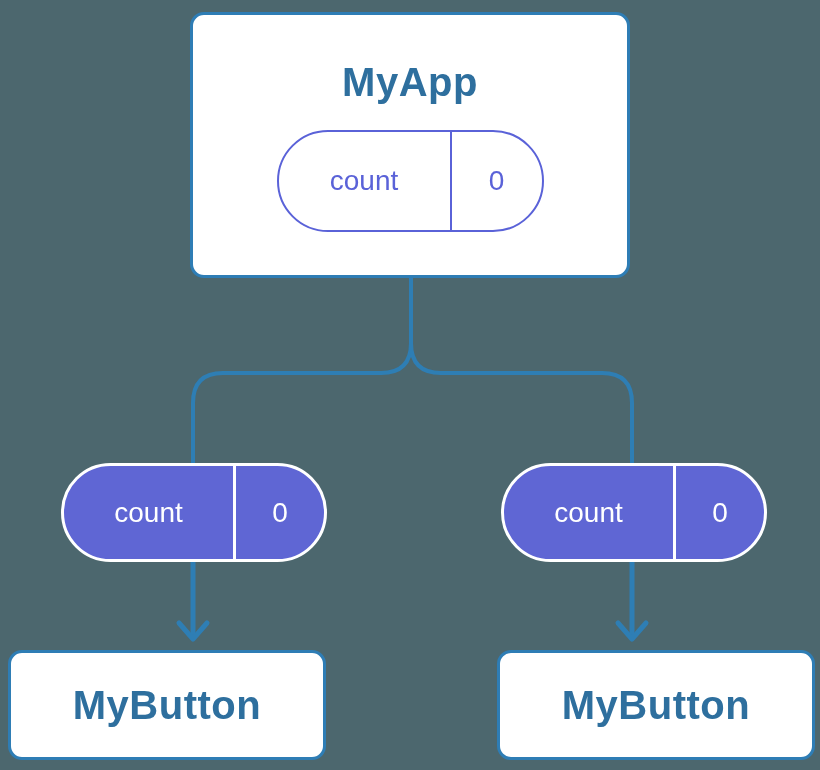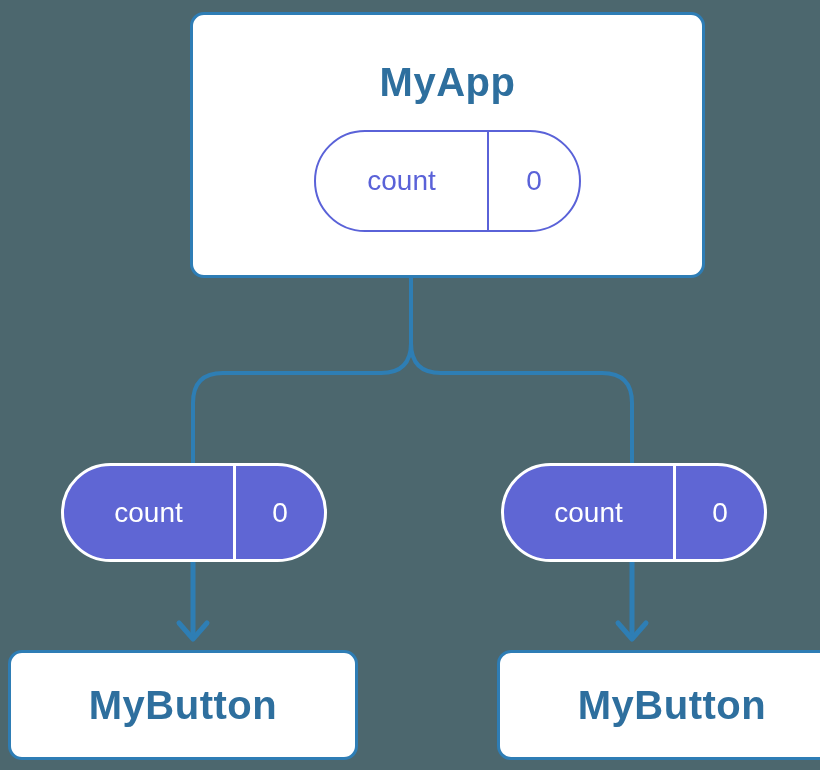--- a/index.html
+++ b/index.html
@@ -45,36 +45,36 @@
     border-radius: 14px;
     z-index: 2;
     box-sizing: border-box;
     display: flex;
     align-items: center;
     justify-content: center;
   }
   .root-node {
     left: 190px;
     top: 12px;
-    width: 515px;
+    width: 440px;
     height: 266px;
     flex-direction: column;
     gap: 24px;
     text-align: center;
   }
   .node-title {
     color: #2E6F9E;
     font-size: 40px;
     font-weight: bold;
     letter-spacing: 0.5px;
     line-height: 1.2;
   }
   .leaf-node {
     top: 650px;
-    width: 350px;
+    width: 318px;
     height: 110px;
   }
   .leaf-left  { left: 8px; }
   .leaf-right { left: 497px; }
 
   .pill {
     display: flex;
     align-items: stretch;
     border-radius: 999px;
     box-sizing: border-box;

